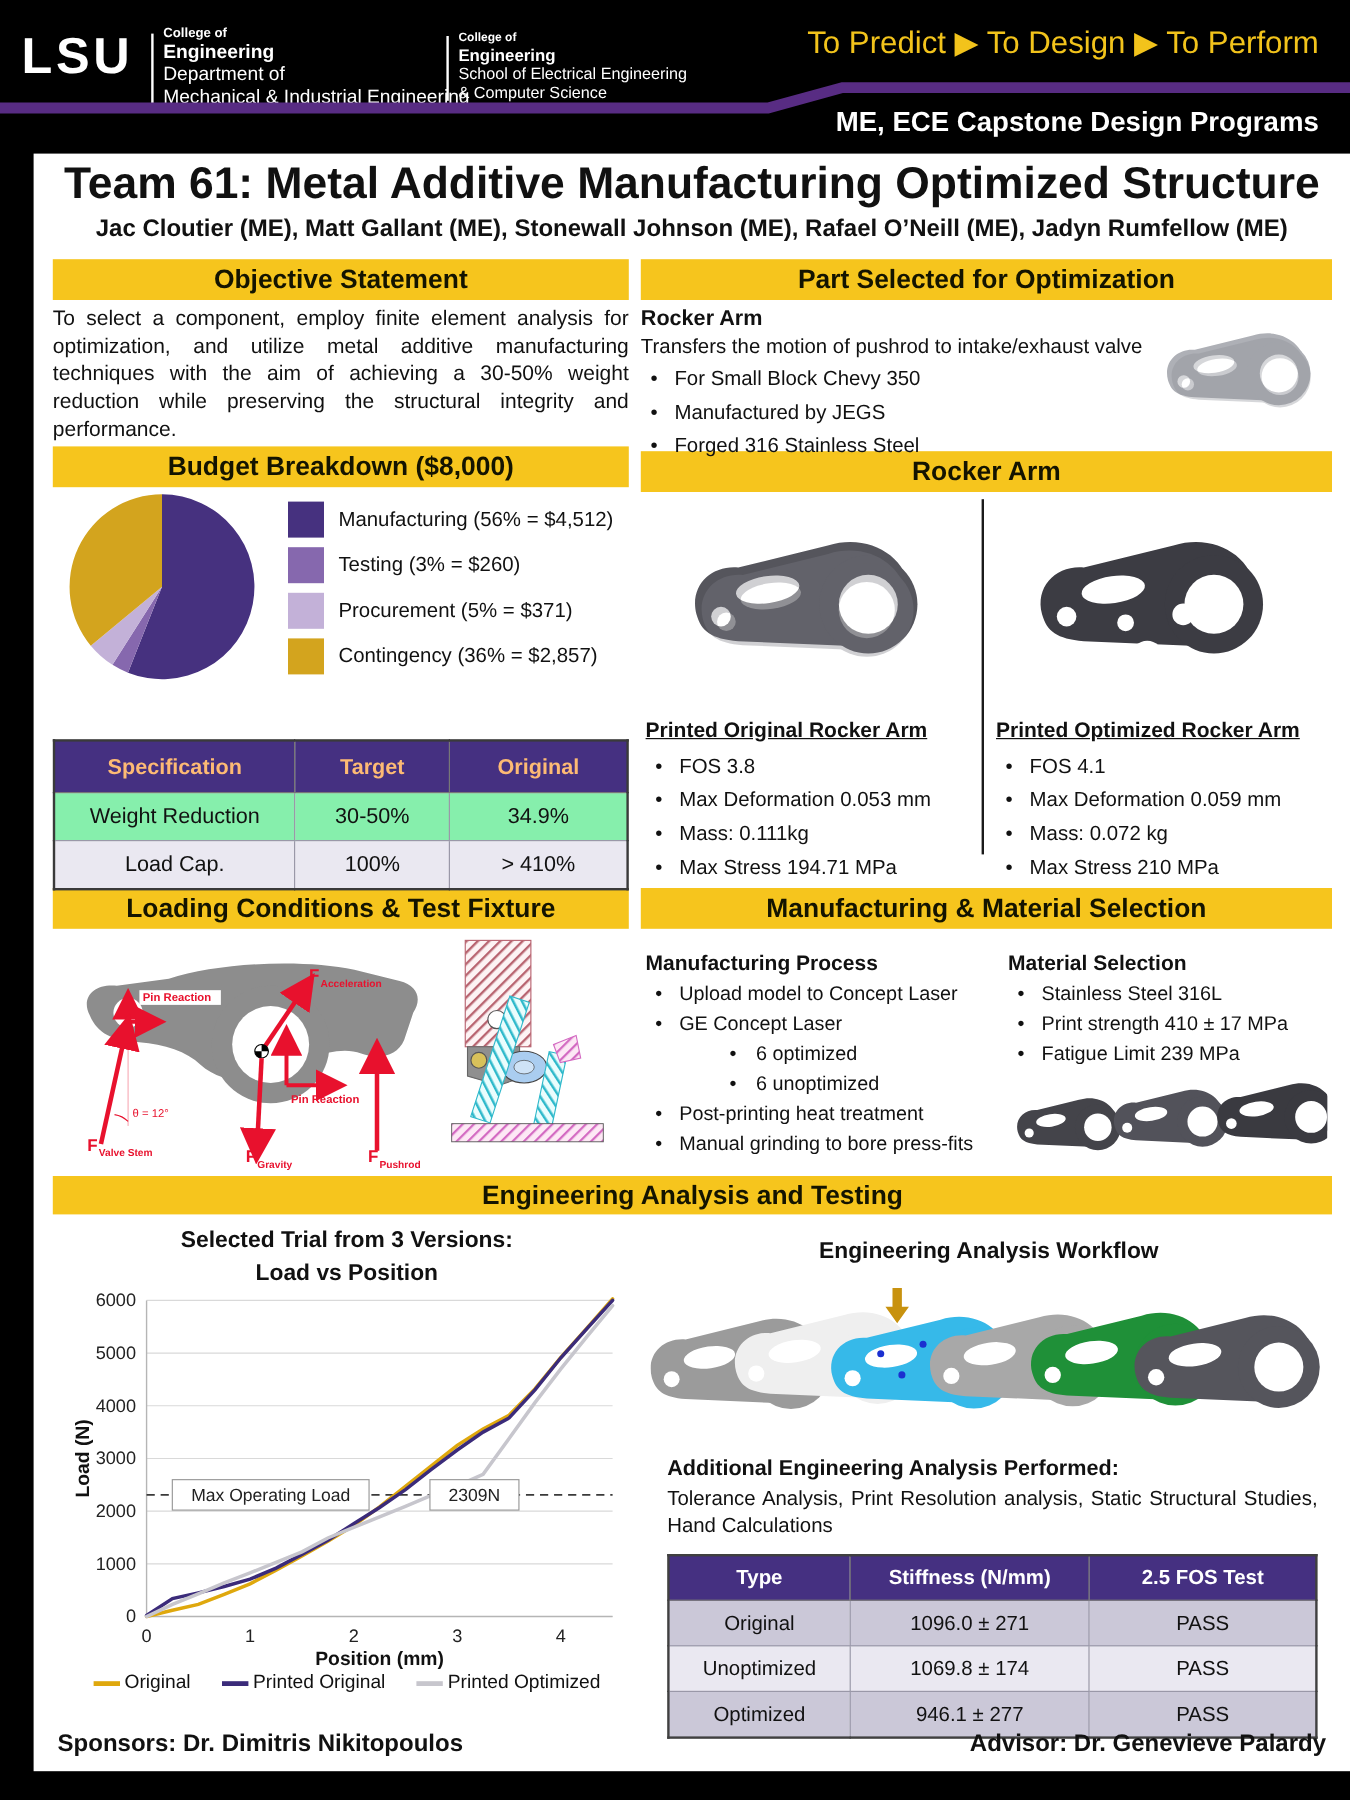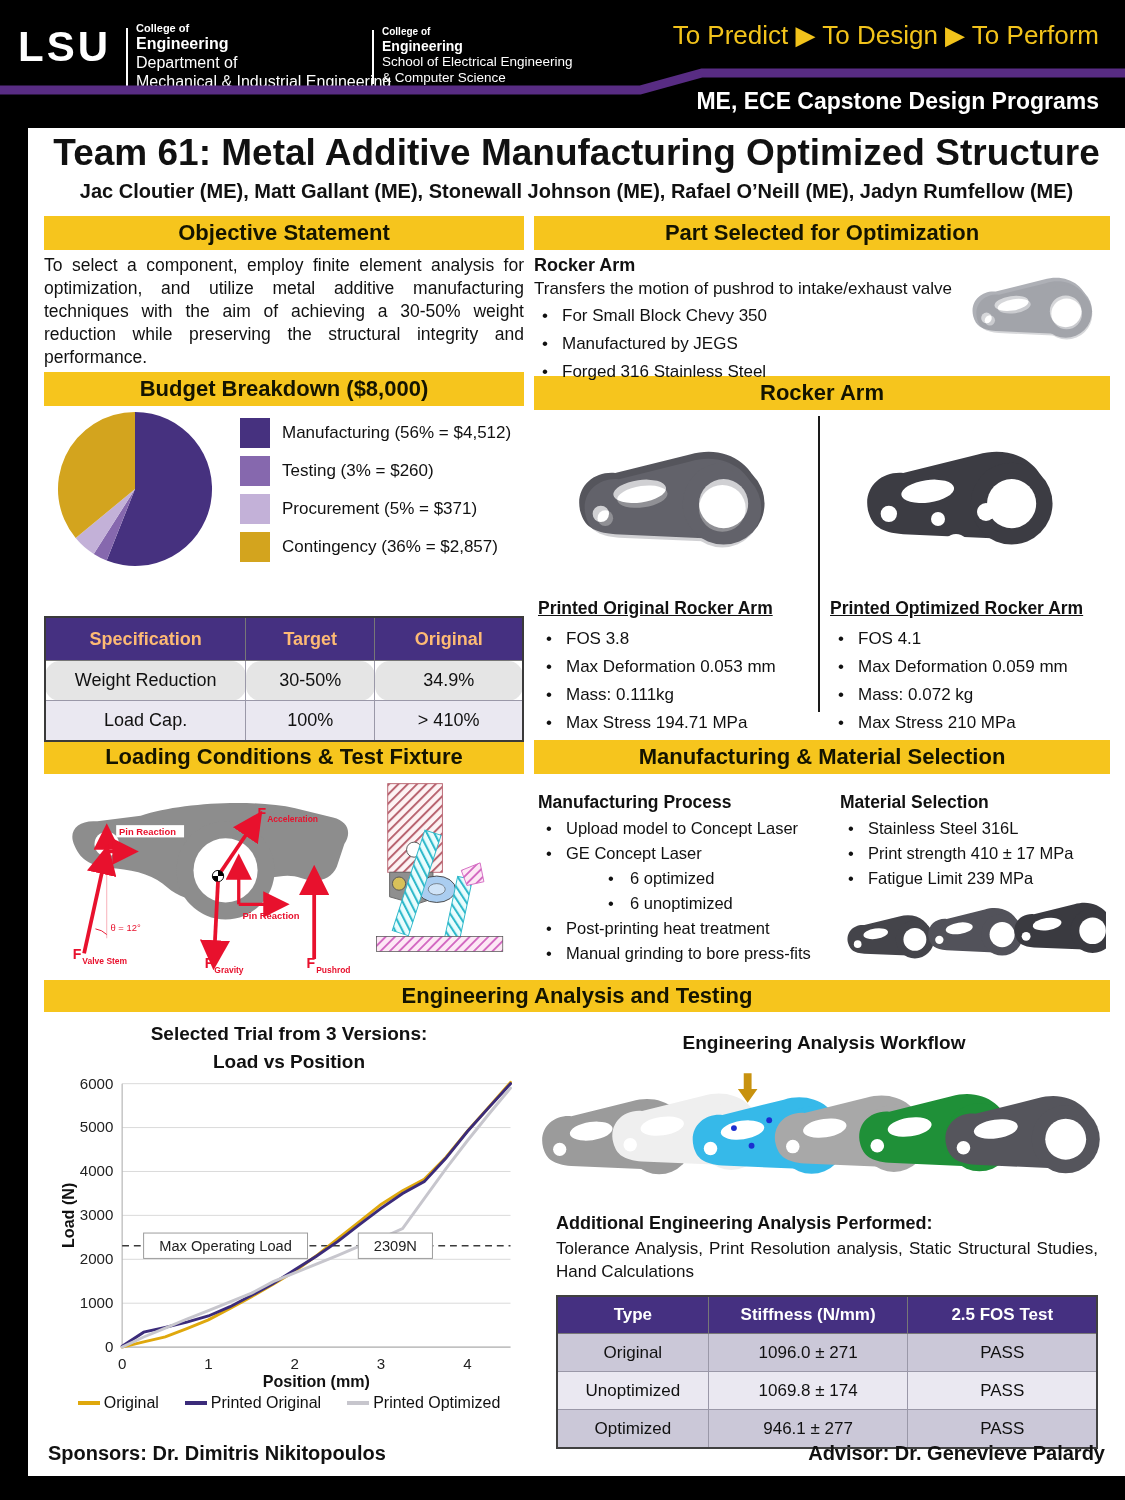--- a/index.html
+++ b/index.html
@@ -44,21 +44,21 @@
   .part-bullets{position:absolute;left:506px;top:178px;width:430px;}
   .part-bullets .bullet{margin-bottom:8px;}
   .pie-svg{position:absolute;left:28px;top:282px;}
   .pie-legend{position:absolute;left:212px;top:290px;}
   .pie-legend .row{display:flex;align-items:center;height:30px;margin-bottom:8px;}
   .pie-swatch{width:30px;height:30px;margin-right:12px;flex:0 0 30px;}
   .pie-label{font-size:17px;}
   .spec-table{position:absolute;left:16px;top:488px;width:480px;border-collapse:collapse;font-size:18px;}
   .spec-table th{background:#453081;color:#fdba74;font-weight:bold;height:40px;border:1px solid #777;}
   .spec-table td{height:37px;text-align:center;border:1px solid #9a98a8;}
-  .spec-table tr.odd td{background:#e5e5e5;border-radius:15px;}
+  .spec-table tr.odd td{background:#86efac;}
   .spec-table tr.even td{background:#EAE8F1;}
   .spec-table{border:2px solid #3a3a3a;}
   .loading-svg{position:absolute;left:16px;top:650px;}
   .photo{position:absolute;}
   .ph-part{left:940px;top:128px;}
   .ph1{left:510px;top:286px;}
   .ph2{left:798px;top:286px;}
   .photo-divider{position:absolute;left:790px;top:288px;width:2px;height:296px;background:#1a1a1a;}
   .rk-col{position:absolute;width:276px;}
   .rk-left{left:510px;top:470px;}

